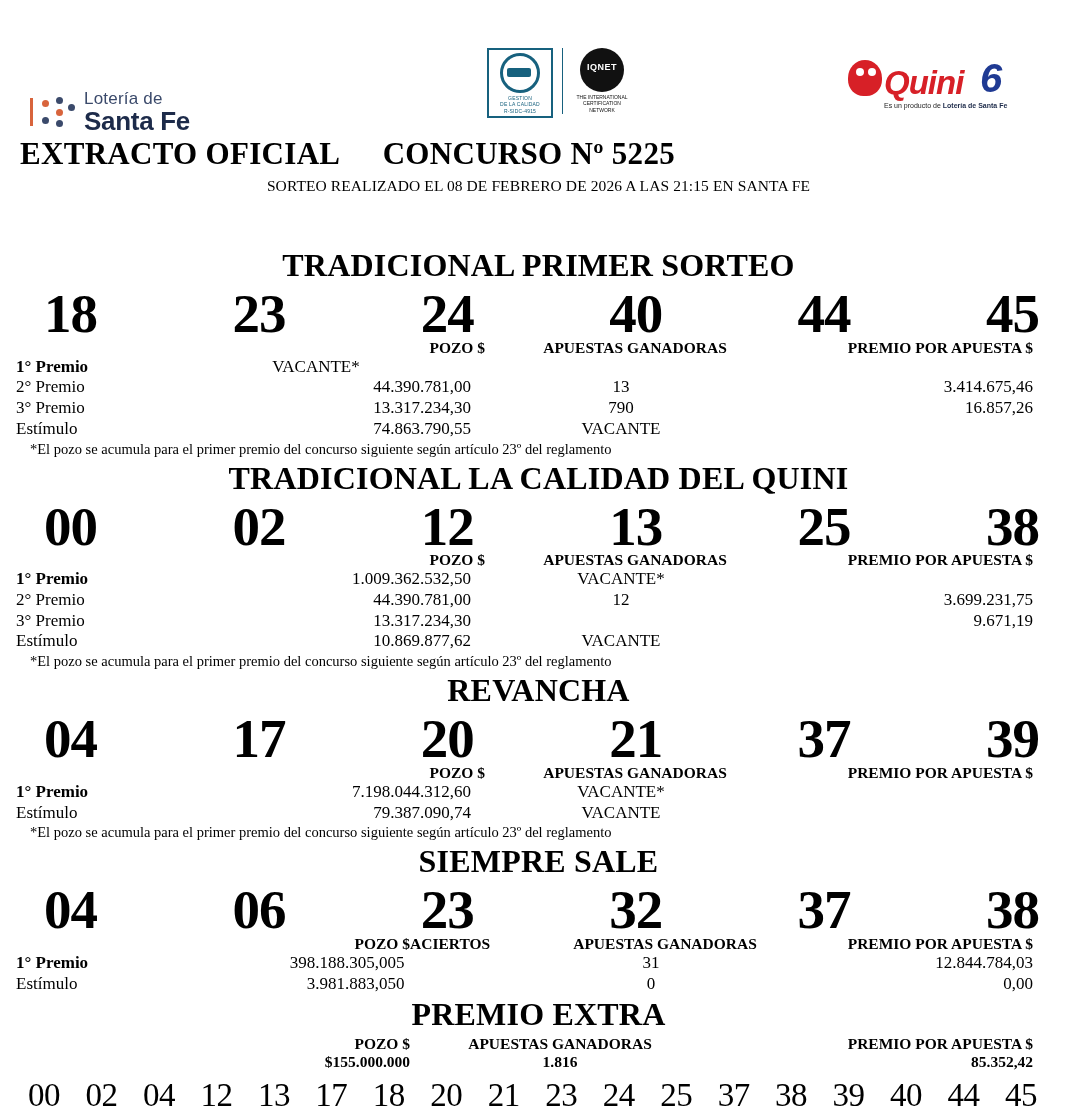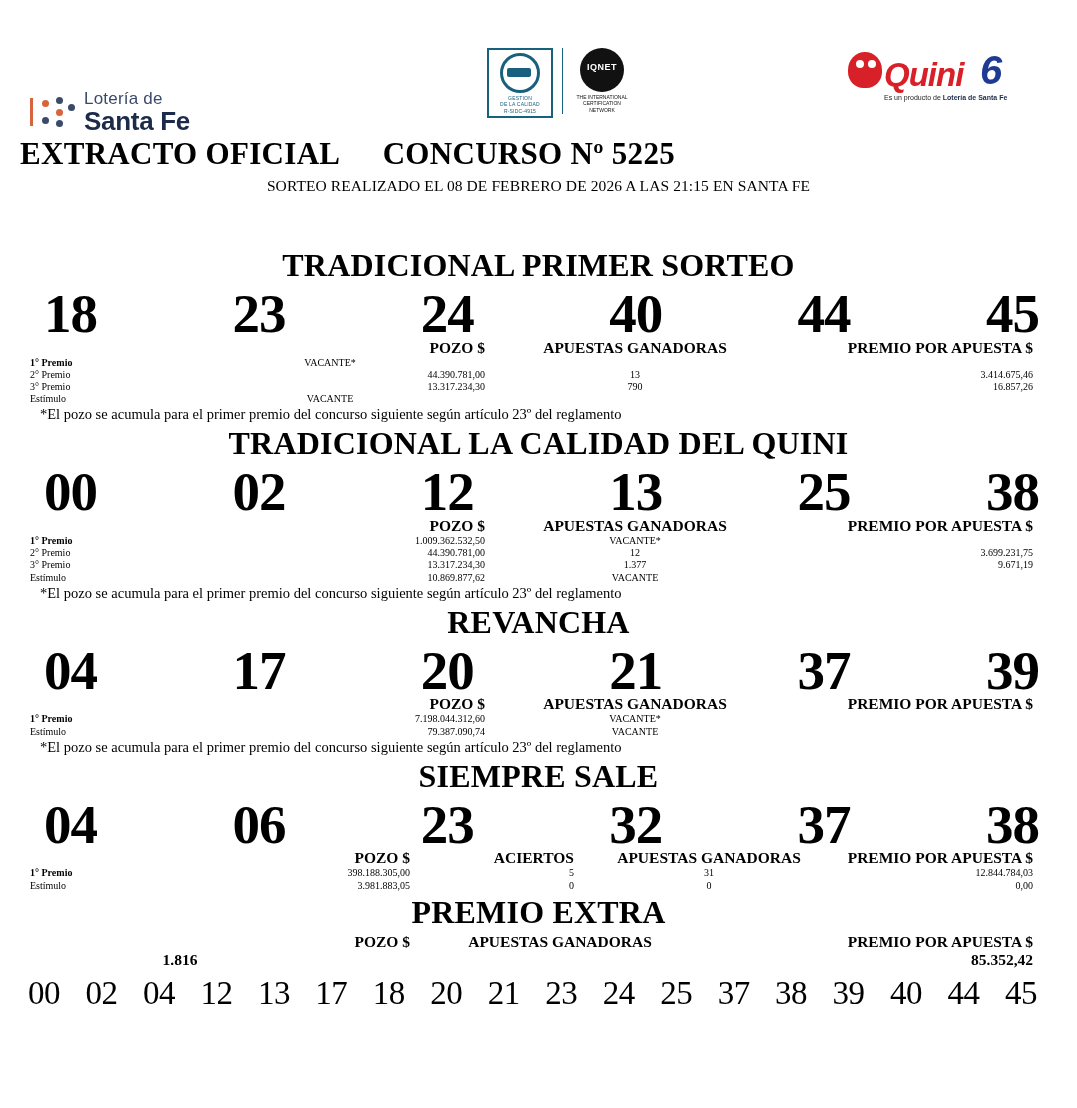--- a/index.html
+++ b/index.html
@@ -140,21 +140,21 @@
   .cert-iqnet .t {
     font-family: "Liberation Sans", sans-serif;
     font-size: 5px;
     line-height: 1.25;
     color: #111111;
   }
 
   .logo-quini {
     position: absolute;
     right: 62px;
-    top: 40px;
+    top: 48px;
     width: 175px;
     height: 72px;
   }
   .quini-word {
     position: absolute;
     left: 44px;
     top: 16px;
     font-family: "Liberation Sans", sans-serif;
     font-size: 33px;
     font-weight: bold;
@@ -248,40 +248,40 @@
     display: flex;
     font-family: "Liberation Serif", serif;
     font-size: 15.5px;
     font-weight: bold;
     padding: 0 44px 0 30px;
     box-sizing: border-box;
     margin-top: -4px;
   }
   .prize-row {
     display: flex;
-    font-size: 10px;
-    padding: 0 44px 0 30px;
+    font-size: 17px;
+    padding: 0 44px 0 16px;
     box-sizing: border-box;
     line-height: 1.22;
   }
   .prize-row.bold-label .c-label { font-weight: bold; }
 
   .c-label { width: 150px; text-align: left; }
   .c-pozo { width: 230px; text-align: right; }
-  .c-aciertos { width: 120px; text-align: right; margin-left: 44px; }
+  .c-aciertos { width: 120px; text-align: left; }
   .c-ganadoras { width: 270px; text-align: center; }
   .c-premio { flex: 1; text-align: right; }
 
   
   .nociertos .c-pozo { width: 305px; }
   .nociertos .c-ganadoras { width: 300px; }
 
   .footnote {
     font-size: 14.5px;
-    padding-left: 40px;
+    padding-left: 30px;
     margin-top: 1px;
   }
 
   
   .extra-head, .extra-row {
     display: flex;
     padding: 0 44px 0 30px;
     box-sizing: border-box;
   }
   .extra-head {
@@ -389,20 +389,21 @@
       <div class="c-premio">3.414.675,46</div>
     </div>
     <div class="prize-row nociertos">
       <div class="c-label">3° Premio</div>
       <div class="c-pozo">13.317.234,30</div>
       <div class="c-ganadoras">790</div>
       <div class="c-premio">16.857,26</div>
     </div>
     <div class="prize-row nociertos">
       <div class="c-label">Estímulo</div>
+      <div class="c-pozo">74.863.790,55</div>
       <div class="c-ganadoras">VACANTE</div>
       <div class="c-premio"></div>
     </div>
     <div class="footnote">*El pozo se acumula para el primer premio del concurso siguiente según artículo 23º del reglamento</div>
   </div>
 
   <div class="section">
     <div class="section-title">TRADICIONAL LA CALIDAD DEL QUINI</div>
     <div class="numbers">
       <div class="n">00</div>
@@ -426,21 +427,20 @@
     </div>
     <div class="prize-row nociertos">
       <div class="c-label">2° Premio</div>
       <div class="c-pozo">44.390.781,00</div>
       <div class="c-ganadoras">12</div>
       <div class="c-premio">3.699.231,75</div>
     </div>
     <div class="prize-row nociertos">
       <div class="c-label">3° Premio</div>
       <div class="c-pozo">13.317.234,30</div>
-      <div class="c-ganadoras">1.377</div>
       <div class="c-premio">9.671,19</div>
     </div>
     <div class="prize-row nociertos">
       <div class="c-label">Estímulo</div>
       <div class="c-pozo">10.869.877,62</div>
       <div class="c-ganadoras">VACANTE</div>
       <div class="c-premio"></div>
     </div>
     <div class="footnote">*El pozo se acumula para el primer premio del concurso siguiente según artículo 23º del reglamento</div>
   </div>
@@ -510,20 +510,21 @@
   </div>
 
   <div class="section">
     <div class="section-title">PREMIO EXTRA</div>
     <div class="extra-head">
       <div class="e-pozo">POZO $</div>
       <div class="e-gan">APUESTAS GANADORAS</div>
       <div class="e-prem">PREMIO POR APUESTA $</div>
     </div>
     <div class="extra-row">
+      <div class="e-pozo">$155.000.000</div>
       <div class="e-gan">1.816</div>
       <div class="e-prem">85.352,42</div>
     </div>
   </div>
 
   <div class="summary">
     <span>00</span>
     <span>02</span>
     <span>04</span>
     <span>12</span>

